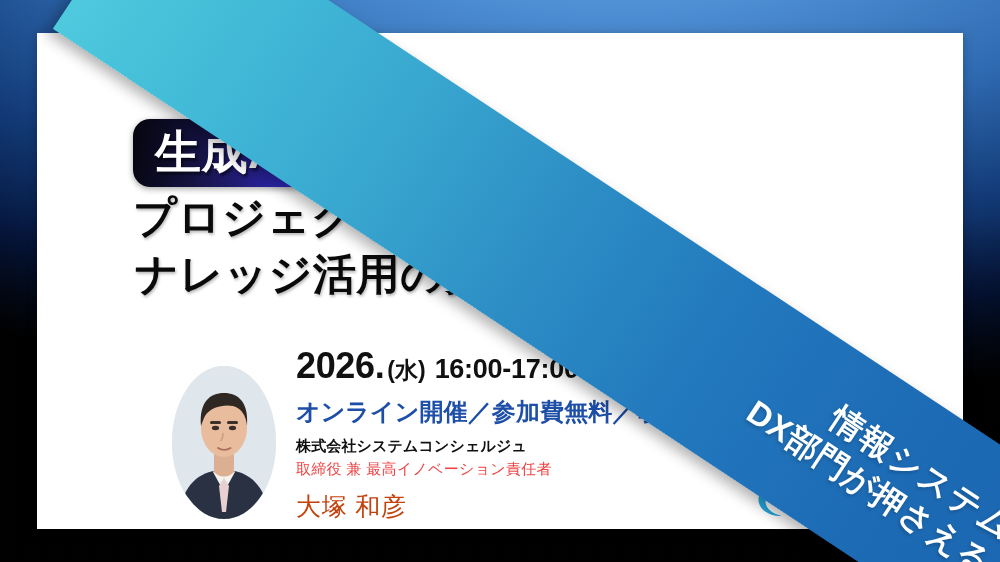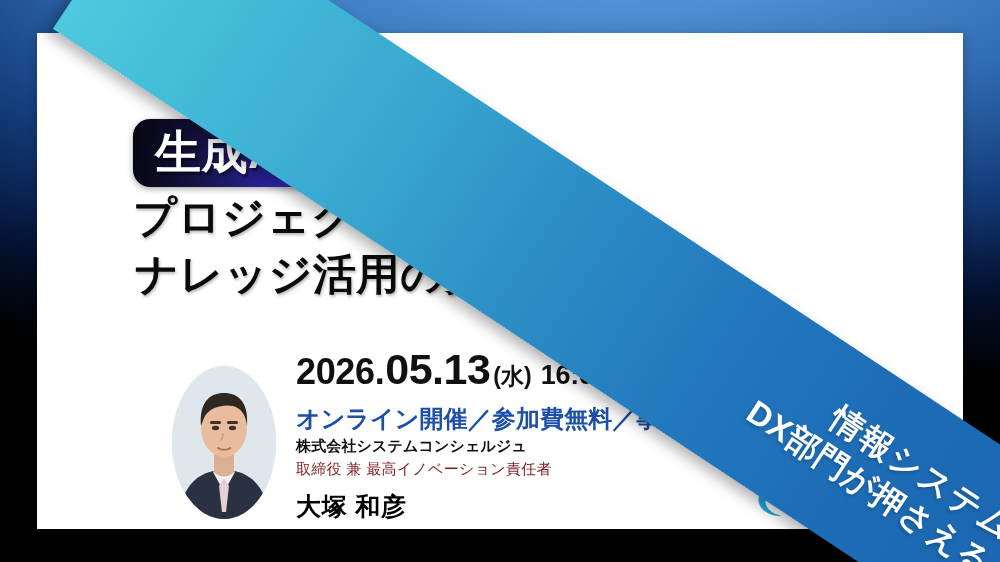--- a/index.html
+++ b/index.html
@@ -192,31 +192,31 @@
   }
   .speaker-company {
     color: #111111;
     font-weight: 700;
     font-size: 15px;
     letter-spacing: .01em;
     white-space: nowrap;
   }
   .speaker-role {
     margin-top: 4px;
-    color: #7f1d1d;
+    color: #ef4444;
     font-weight: 400;
     font-size: 15px;
     letter-spacing: .02em;
     white-space: nowrap;
     text-align: center;
   }
   .speaker-name {
     margin-top: 11px;
-    color: #000000;
-    font-weight: 700;
+    color: #c2410c;
+    font-weight: 400;
     font-size: 25px;
     letter-spacing: .03em;
     white-space: nowrap;
   }
 
   
   .logo {
     position: absolute;
     left: 718px;
     top: 449px;
@@ -290,21 +290,20 @@
 
         <path d="M52 66 L50 74 H55" fill="none" stroke="#c79madd" stroke-width="0"></path>
         <path d="M51 67 C51 72 49.5 74 48.5 75" fill="none" stroke="#cf9d7f" stroke-width="1.6"></path>
         <path d="M46 82 C49.5 84.5 55 84.5 58.5 82" fill="none" stroke="#a9705c" stroke-width="1.8" stroke-linecap="round"></path>
       </svg>
     </div>
 
     <div class="detail">
       <div class="date-row">
         <span class="date-year">2026.</span>
-        <span class="date-big">05.13</span>
         <span class="date-dow">(水)</span>
         <span class="date-time">16:00-17:00</span>
       </div>
       <div class="notice">オンライン開催／参加費無料／事前申し込み制</div>
     </div>
 
     <div class="speaker">
       <div class="speaker-company">株式会社システムコンシェルジュ</div>
       <div class="speaker-role">取締役 兼 最高イノベーション責任者</div>
       <div class="speaker-name">大塚 和彦</div>

